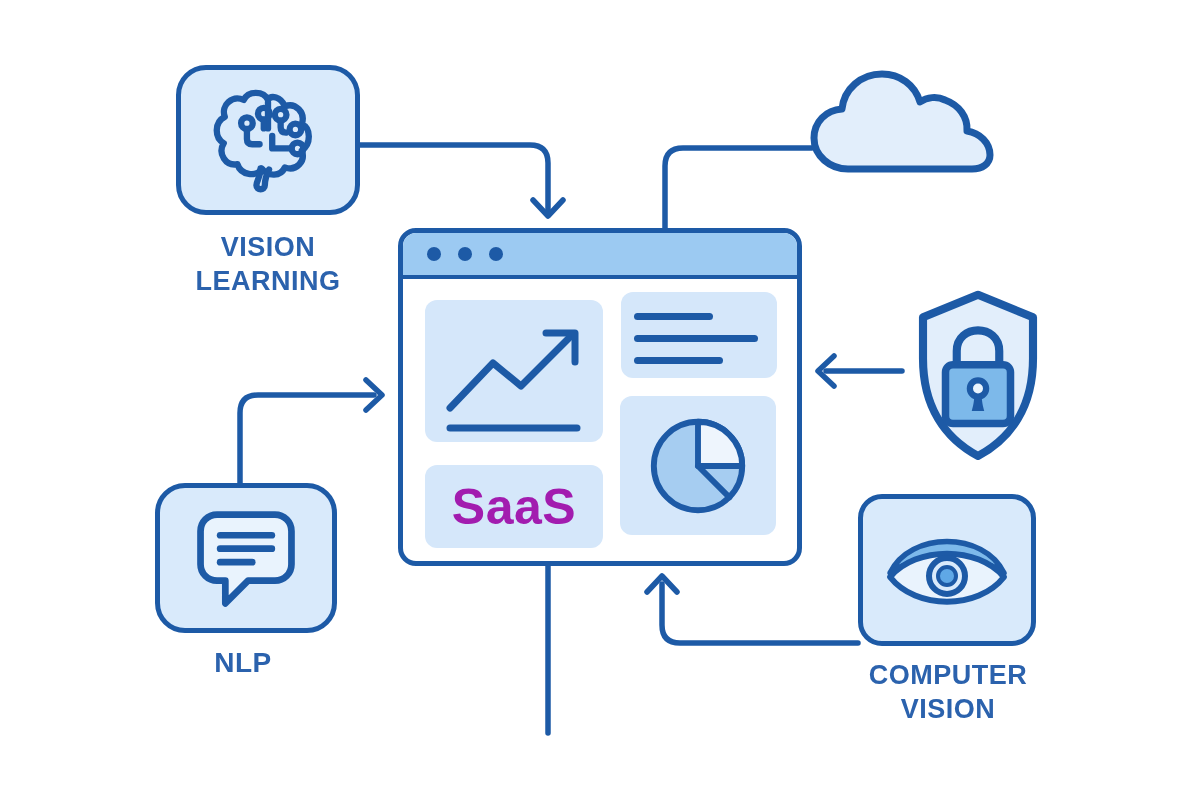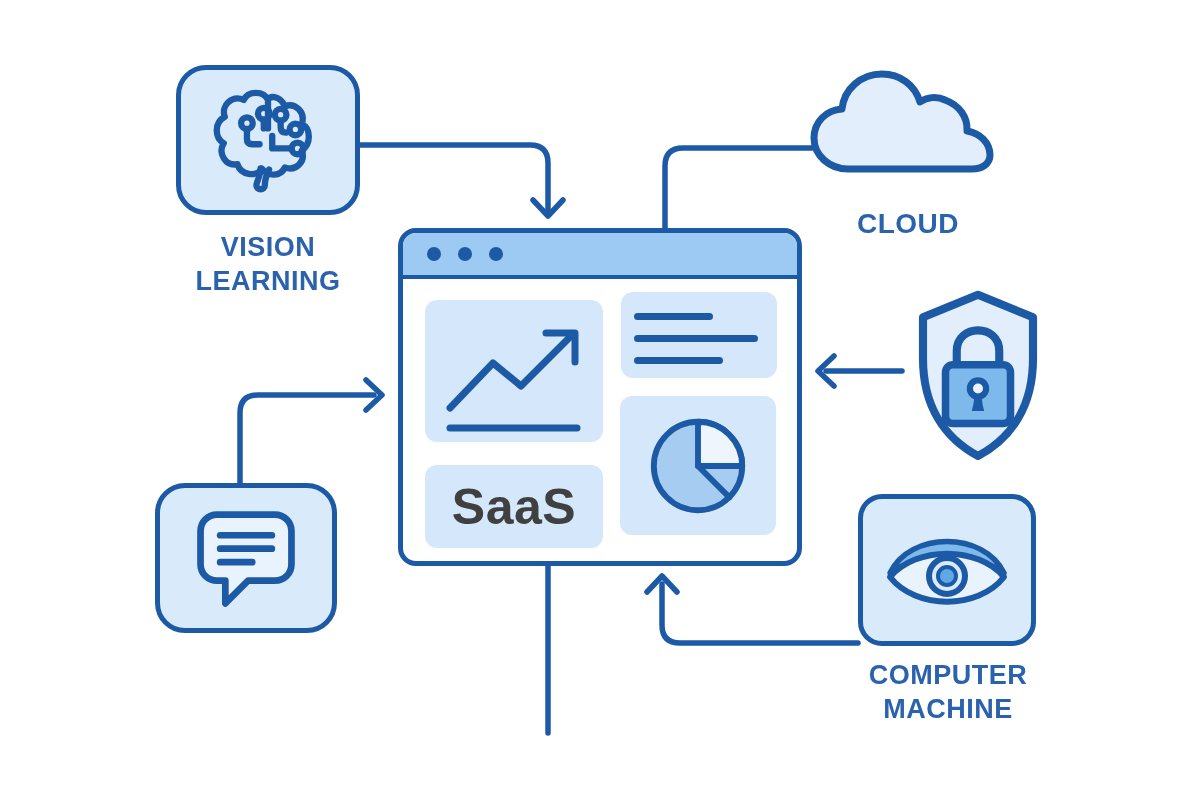--- a/index.html
+++ b/index.html
@@ -26,21 +26,21 @@
   .titlebar{
     position:absolute;left:0;top:0;right:0;height:42px;background:#9ccaf2;
     border-bottom:4px solid #1d5aa6;display:flex;align-items:center;padding-left:24px;gap:17px;
   }
   .dot{width:14px;height:14px;border-radius:50%;background:#1d5aa6;}
   .card{position:absolute;background:#d5e7fa;border-radius:12px;box-sizing:border-box;}
   .card-chart{left:22px;top:67px;width:178px;height:142px;}
   .card-text{left:218px;top:59px;width:156px;height:86px;}
   .card-saas{left:22px;top:232px;width:178px;height:83px;display:flex;align-items:center;justify-content:center;}
   .card-pie{left:217px;top:163px;width:156px;height:139px;display:flex;align-items:center;justify-content:center;}
-  .saas-text{color:#404040;font-weight:700;font-size:50px;letter-spacing:0.5px;}
+  .saas-text{color:#a21caf;font-weight:700;font-size:50px;letter-spacing:0.5px;}
   .tbar{position:absolute;height:7px;border-radius:4px;background:#1d5aa6;left:13px;}
   .tbar1{top:21px;width:79px;}
   .tbar2{top:43px;width:124px;}
   .tbar3{top:65px;width:89px;}
 </style>
 </head>
 <body>
 
 <div class="canvas">
 
@@ -75,50 +75,50 @@
         <circle cx="88" cy="64" r="5.5"></circle>
         <path d="M82 64 H64 V52"></path>
       </g>
     </svg>
   </div>
   <div class="node-label" style="left:168px;top:230px;width:200px;">VISION LEARNING</div>
 
   <svg class="floating-icon" style="left:806px;top:66px;" width="206" height="128" viewBox="0 0 206 128">
     <path fill="#e2eefb" stroke="#1d5aa6" stroke-width="7" stroke-linejoin="round" d="M42 103 C24 103 8 90 8 72 C8 56 20 44 36 43 C38 23 55 8 76 8 C94 8 109 19 114 36 C121 31 131 30 139 34 C153 39 162 51 161 65 C174 67 184 77 184 89 C184 98 176 103 166 103 Z"></path>
   </svg>
-  <div class="node-label" style="left:810px;top:207px;width:196px;font-size:28px;">CLOUD</div>
 
   <svg class="floating-icon" style="left:903px;top:286px;" width="150" height="180" viewBox="0 0 120 144">
     <path fill="#e2eefb" stroke="#1d5aa6" stroke-width="6.5" stroke-linejoin="round" d="M60 7 L104 25 V58 C104 97 86 122 60 136 C34 122 16 97 16 58 V25 Z"></path>
     <path fill="none" stroke="#1d5aa6" stroke-width="6.5" stroke-linecap="round" d="M43 65 V52 C43 30 77 30 77 52 V65"></path>
     <rect x="34" y="63" width="52" height="47" rx="6" fill="#7db9ea" stroke="#1d5aa6" stroke-width="6"></rect>
     <circle cx="60" cy="82" r="6.5" fill="#e9f3fd" stroke="#1d5aa6" stroke-width="5"></circle>
     <path fill="#1d5aa6" d="M57 87 C57 93 56 96 55 100 H65 C64 96 63 93 63 87 Z"></path>
   </svg>
 
   <div class="node-box" style="left:155px;top:483px;width:182px;height:150px;">
     <svg width="124" height="116" viewBox="0 0 120 112">
       <path fill="#e9f3fd" stroke="#1d5aa6" stroke-width="6.5" stroke-linejoin="round" d="M32 14 H88 C97 14 104 21 104 30 V62 C104 71 97 78 88 78 H62 L40 100 L40 78 H32 C23 78 16 71 16 62 V30 C16 21 23 14 32 14 Z"></path>
       <g fill="none" stroke="#1d5aa6" stroke-width="6.5" stroke-linecap="round">
         <path d="M35 34 H85"></path>
         <path d="M35 47 H85"></path>
         <path d="M35 60 H66"></path>
       </g>
     </svg>
   </div>
+  <div class="node-label" style="left:143px;top:646px;width:200px;font-size:28px;">NLP</div>
 
   <div class="node-box" style="left:858px;top:494px;width:178px;height:152px;border-radius:24px;">
     <svg width="142" height="114" viewBox="0 0 142 114">
       <path fill="#7db9ea" stroke="#1d5aa6" stroke-width="5.5" stroke-linejoin="round" stroke-linecap="round" d="M14 60 C34 18 108 18 128 60 C100 40 42 40 14 60 Z"></path>
       <path fill="#e9f3fd" stroke="#1d5aa6" stroke-width="6" stroke-linejoin="round" d="M14 64 C40 33 102 33 128 64 C102 97 40 97 14 64 Z"></path>
       <circle cx="71" cy="63" r="18" fill="#d9eafb" stroke="#1d5aa6" stroke-width="6"></circle>
       <circle cx="71" cy="63" r="9" fill="#5fa8e6" stroke="#1d5aa6" stroke-width="4"></circle>
     </svg>
   </div>
-  <div class="node-label" style="left:848px;top:658px;width:200px;">COMPUTER MACHINE</div>
+  <div class="node-label" style="left:848px;top:658px;width:200px;">COMPUTER VISION</div>
 
   <div class="browser">
     <div class="titlebar">
       <div class="dot"></div>
       <div class="dot"></div>
       <div class="dot"></div>
     </div>
 
     <div class="card card-chart">
       <svg width="178" height="142" viewBox="0 0 178 142">

